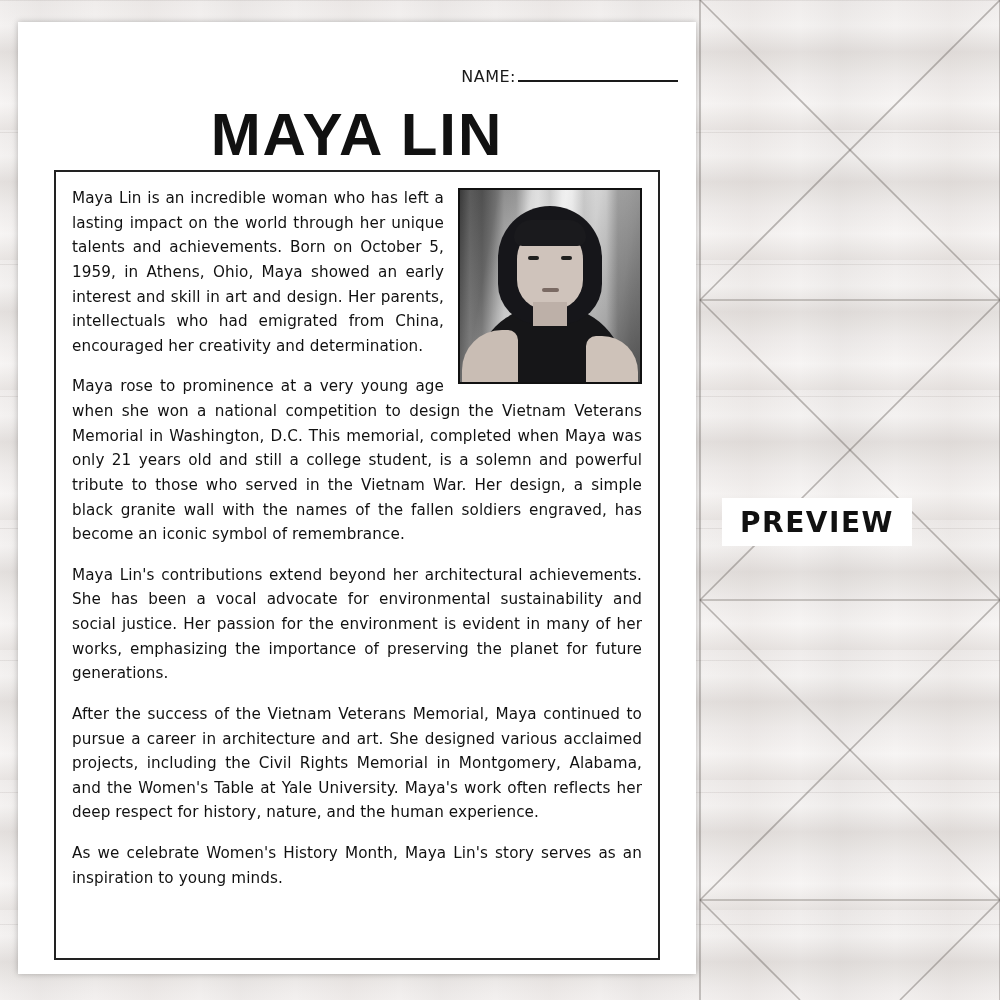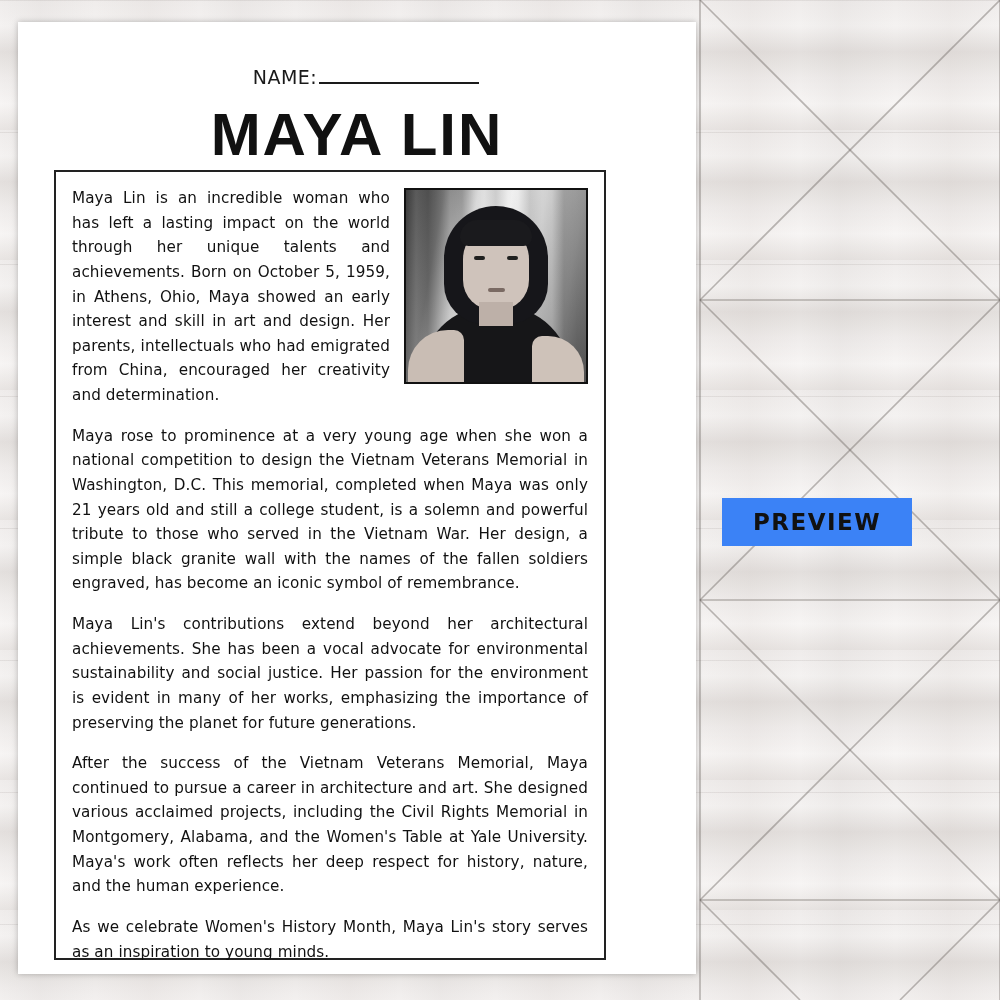--- a/index.html
+++ b/index.html
@@ -89,24 +89,24 @@
     padding: 0;
   }
 
   
   .namedate {
     position: absolute;
     top: 44px;
     left: 36px;
     right: 18px;
     display: flex;
-    justify-content: center;
+    justify-content: flex-end;
     align-items: baseline;
     font-family: "DejaVu Sans", sans-serif;
-    font-size: 19px;
+    font-size: 16px;
     letter-spacing: 0.5px;
     color: #1a1a1a;
   }
   .namedate .field {
     display: flex;
     align-items: baseline;
     white-space: nowrap;
   }
   .namedate .label {
     font-weight: 400;
@@ -134,21 +134,21 @@
     font-size: 60px;
     letter-spacing: 2px;
     color: #111111;
   }
 
   
   .bodybox {
     position: absolute;
     top: 148px;
     left: 36px;
-    width: 552px;
+    width: 606px;
     height: 790px;
     border: 2px solid #222222;
     box-sizing: border-box;
     padding: 14px 16px 1px 16px;
   }
 
   .para {
     font-family: "DejaVu Sans", sans-serif;
     font-size: 15.2px;
     line-height: 1.62;
@@ -273,27 +273,27 @@
     border-radius: 10px 36px 0 0;
   }
 
   
   .preview-badge {
     position: absolute;
     left: 722px;
     top: 498px;
     width: 190px;
     height: 48px;
-    background: #3b82f6;
+    background: #ffffff;
     display: flex;
     align-items: center;
     justify-content: center;
     font-family: "DejaVu Sans", sans-serif;
     font-weight: 700;
-    font-size: 23px;
+    font-size: 28px;
     letter-spacing: 1.5px;
     color: #111111;
   }
 </style>
 </head>
 <body>
 
 <div id="stage">
 
   <div class="wood-bg"></div>

